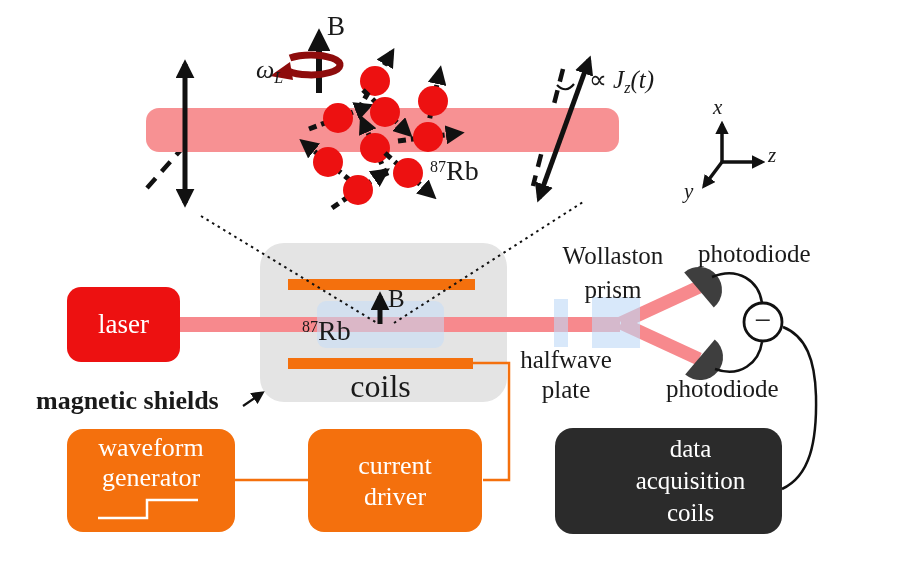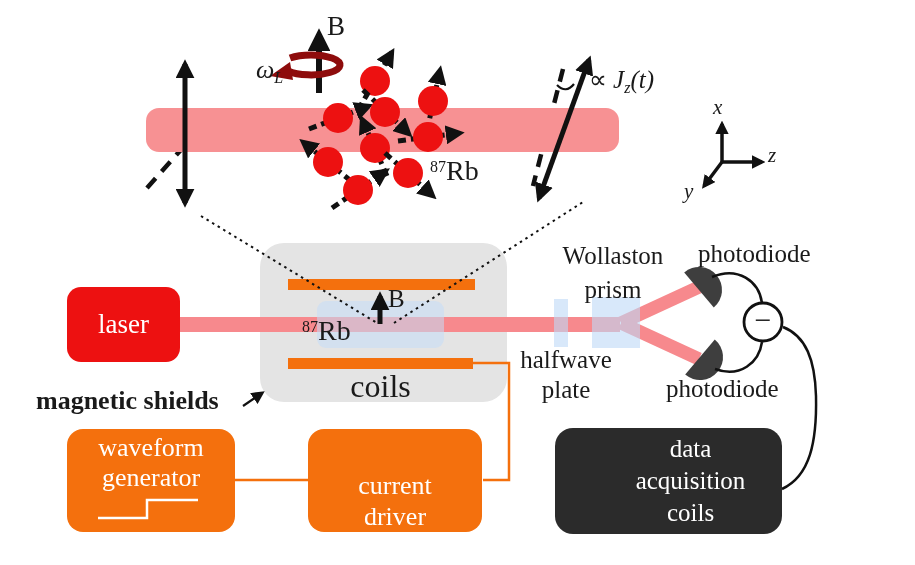--- a/index.html
+++ b/index.html
@@ -163,21 +163,21 @@
 <div class="lbl" style="left:698px;top:240px;font-size:25px;">photodiode</div>
 <div class="lbl" style="left:666px;top:375px;font-size:25px;">photodiode</div>
 
 <div class="lbl center" style="left:747px;top:303px;width:32px;font-size:30px;">−</div>
 
 <div class="lbl center white" style="left:67px;top:433px;width:168px;font-size:26px;line-height:30px;">
   <div>waveform</div>
   <div>generator</div>
 </div>
 
-<div class="boxtext white" style="left:308px;top:429px;width:174px;height:103px;font-size:26px;line-height:31px;justify-content:flex-end;">
+<div class="boxtext white" style="left:308px;top:429px;width:174px;height:103px;font-size:26px;line-height:31px;">
   <div>current</div>
   <div>driver</div>
 </div>
 
 <div class="boxtext white" style="left:577px;top:428px;width:227px;height:106px;font-size:25px;line-height:32px;">
   <div>data</div>
   <div>acquisition</div>
   <div>coils</div>
 </div>
 

